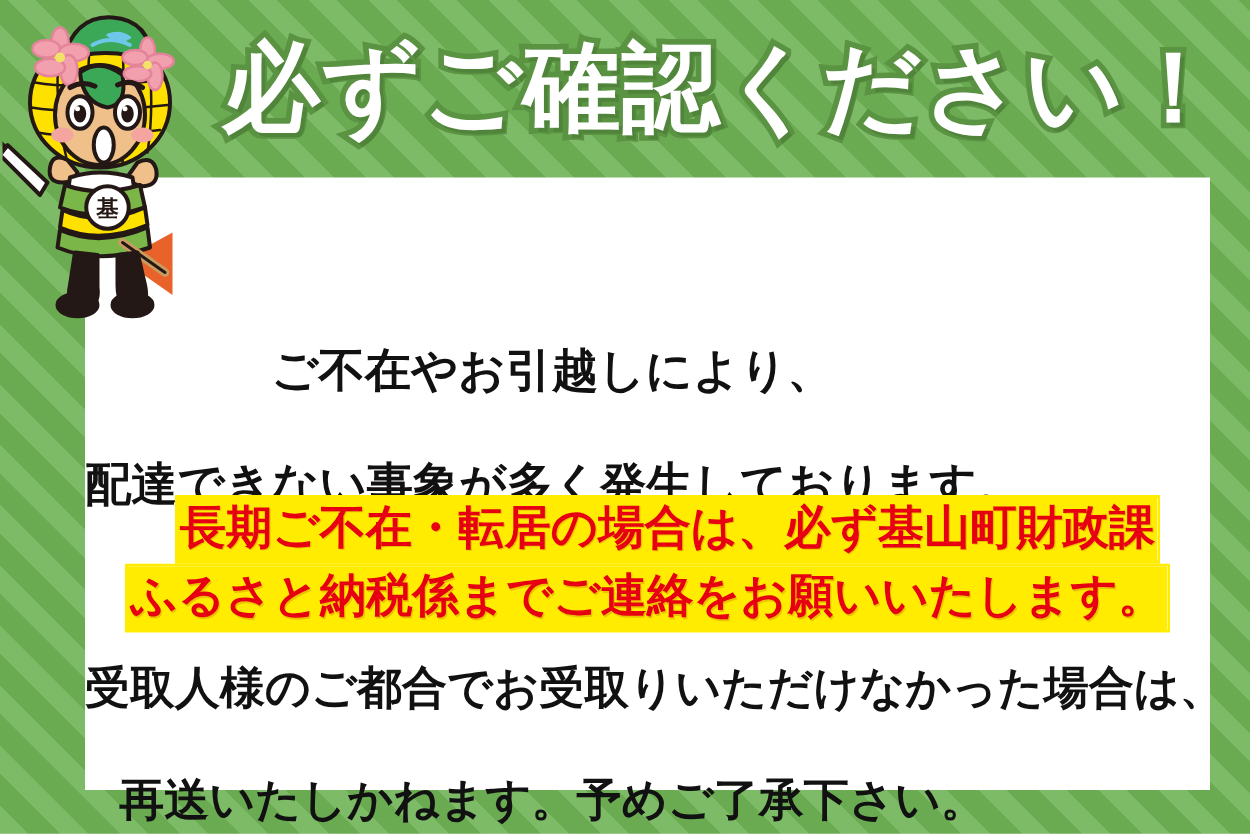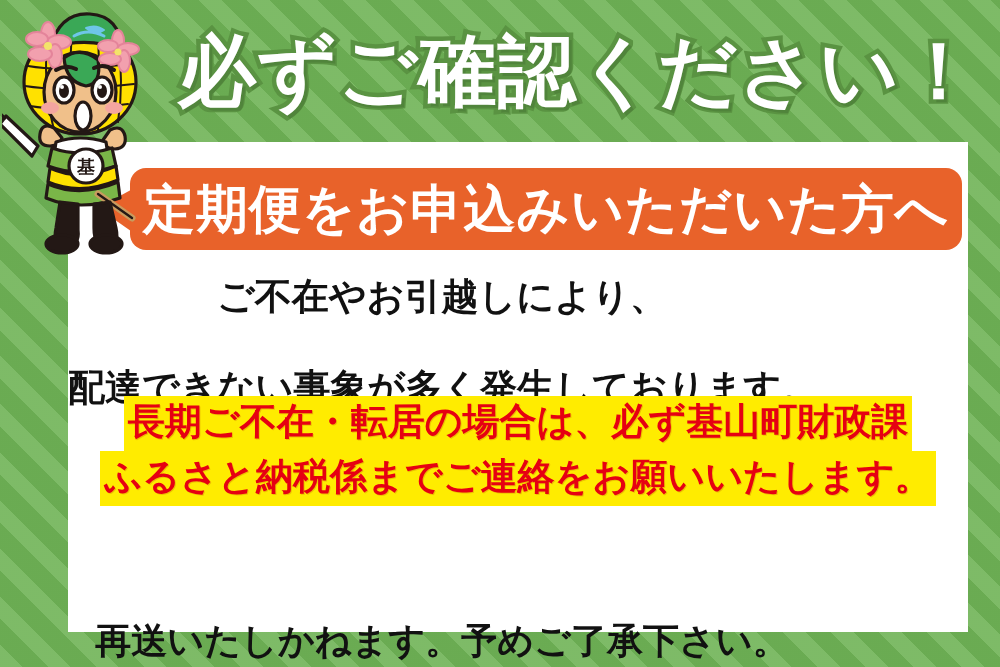--- a/index.html
+++ b/index.html
@@ -123,21 +123,21 @@
   .hl-line {
     position: absolute;
     left: 68px;
     width: 900px;
     text-align: center;
     white-space: nowrap;
     line-height: 1;
     font-size: 37px;
     font-weight: 700;
   }
-  #line-h1 { top: 403px; }
+  #line-h1 { top: 403px; margin-left: 16px; }
   #line-h2 { top: 458px; }
   .hl-inner {
     display: inline;
     color: #e60012;
     background: #ffec00;
     box-shadow: 0 0 0 2px #ffec00;
     padding: 2px 2px 6px 2px;
     text-shadow: 1px 1px 0 rgba(150,0,0,0.18);
   }
 
@@ -163,34 +163,32 @@
 <div id="banner">
 
   <div id="header-band">
     <div id="header-title">必ずご確認ください！</div>
   </div>
 
   <div id="content-panel"></div>
 
   <div id="orange-tail"></div>
 
-  <div id="orange-banner">
-    <span id="orange-banner-text">定期便をお申込みいただいた方へ</span>
-  </div>
 
   <div class="body-line" id="line-a1">ご不在やお引越しにより、</div>
   <div class="body-line" id="line-a2">配達できない事象が多く発生しております。</div>
 
   <div class="hl-line" id="line-h1">
     <span class="hl-inner">長期ご不在・転居の場合は、必ず基山町財政課</span>
   </div>
   <div class="hl-line" id="line-h2">
     <span class="hl-inner">ふるさと納税係までご連絡をお願いいたします。</span>
   </div>
 
+  <div class="body-line" id="line-b1">受取人様のご都合でお受取りいただけなかった場合は、</div>
   <div class="body-line" id="line-b2">再送いたしかねます。予めご了承下さい。</div>
 
   <div id="mascot">
     <svg viewBox="0 0 170 250" width="170" height="250" xmlns="http://www.w3.org/2000/svg">
       <g stroke="#231815" stroke-width="3.2" stroke-linejoin="round" stroke-linecap="round">
 
         <path d="M36 140 L4 110 L-2 118 L30 150 Z" fill="#ffffff"></path>
         <path d="M2 112 L-8 102" fill="none" stroke-width="4"></path>
 
         <ellipse cx="78" cy="76" rx="56" ry="52" fill="#ffe100"></ellipse>

